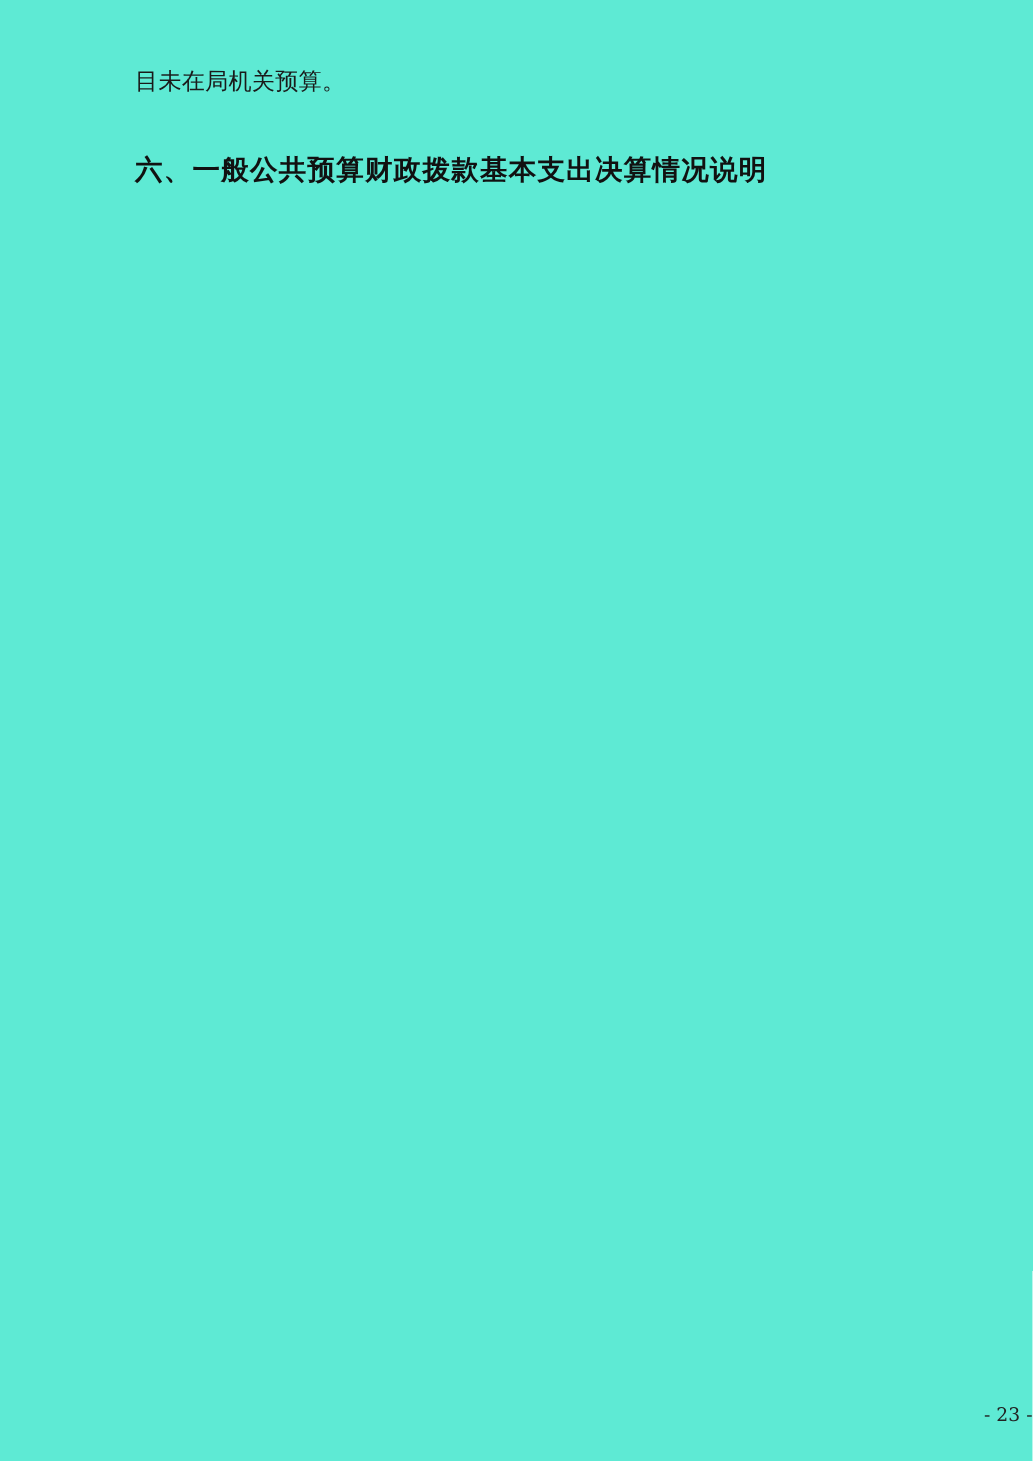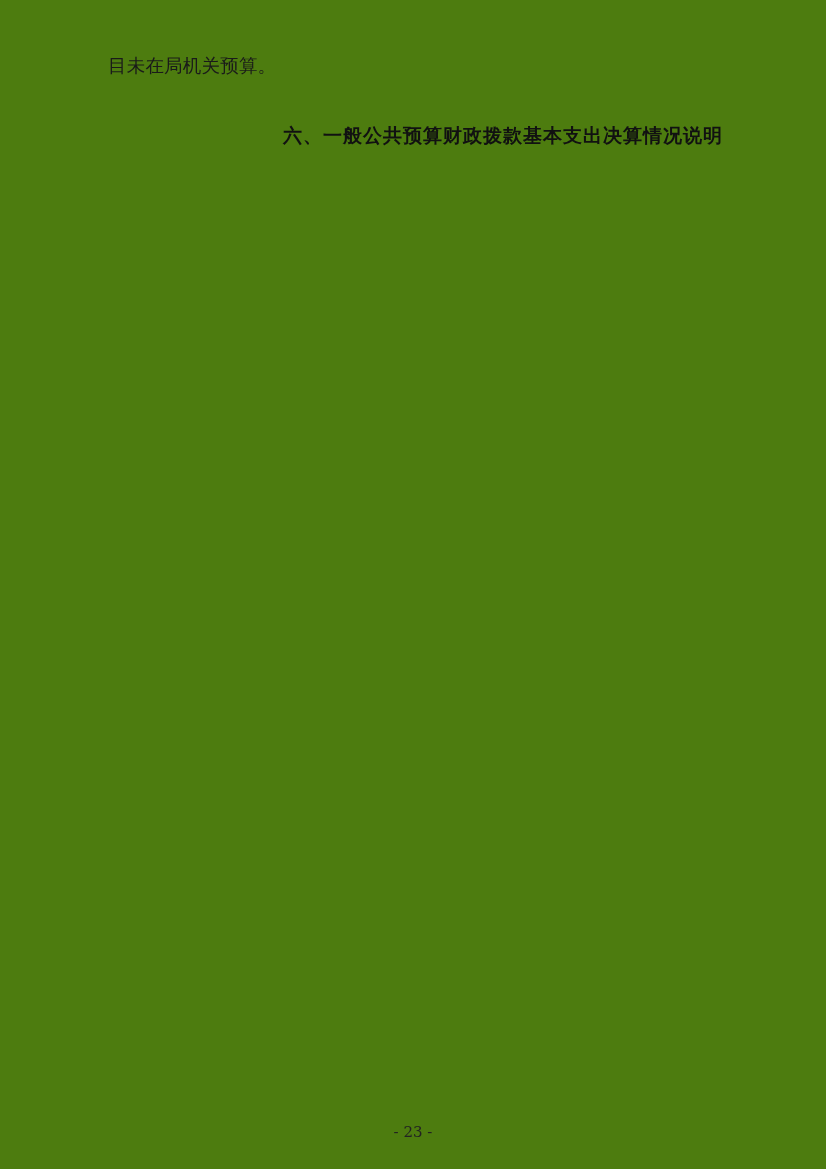--- a/index.html
+++ b/index.html
@@ -5,21 +5,21 @@
   html, body {
     margin: 0;
     padding: 0;
     background: #ffffff;
   }
   .page {
     position: relative;
     width: 826px;
     height: 1169px;
     margin: 0 auto;
-    background: #4d7c0f;
+    background: #5eead4;
     box-sizing: border-box;
     overflow: hidden;
   }
   .content {
     position: absolute;
     left: 108px;
     top: 44px;
     width: 615px;
   }
   .para {
@@ -34,35 +34,35 @@
   }
   .para.indent {
     text-indent: 37px;
   }
   .bold-lead {
     font-weight: bold;
     letter-spacing: 0.6px;
   }
   .section-heading {
     font-family: Liberation Serif, serif;
-    font-size: 19px;
+    font-size: 22px;
     font-weight: bold;
     line-height: 44px;
     color: #111111;
-    text-align: right;
+    text-align: left;
     margin: 0;
     padding-top: 26px;
     letter-spacing: 1px;
   }
   .footer {
     position: absolute;
     left: 0;
     right: 0;
     bottom: 28px;
-    text-align: center;
+    text-align: right;
     font-family: "DejaVu Serif", "Liberation Serif", serif;
     font-size: 15px;
     color: #222222;
   }
 </style>
 </head>
 <body>
 
 <div class="page">
   <div class="content">

